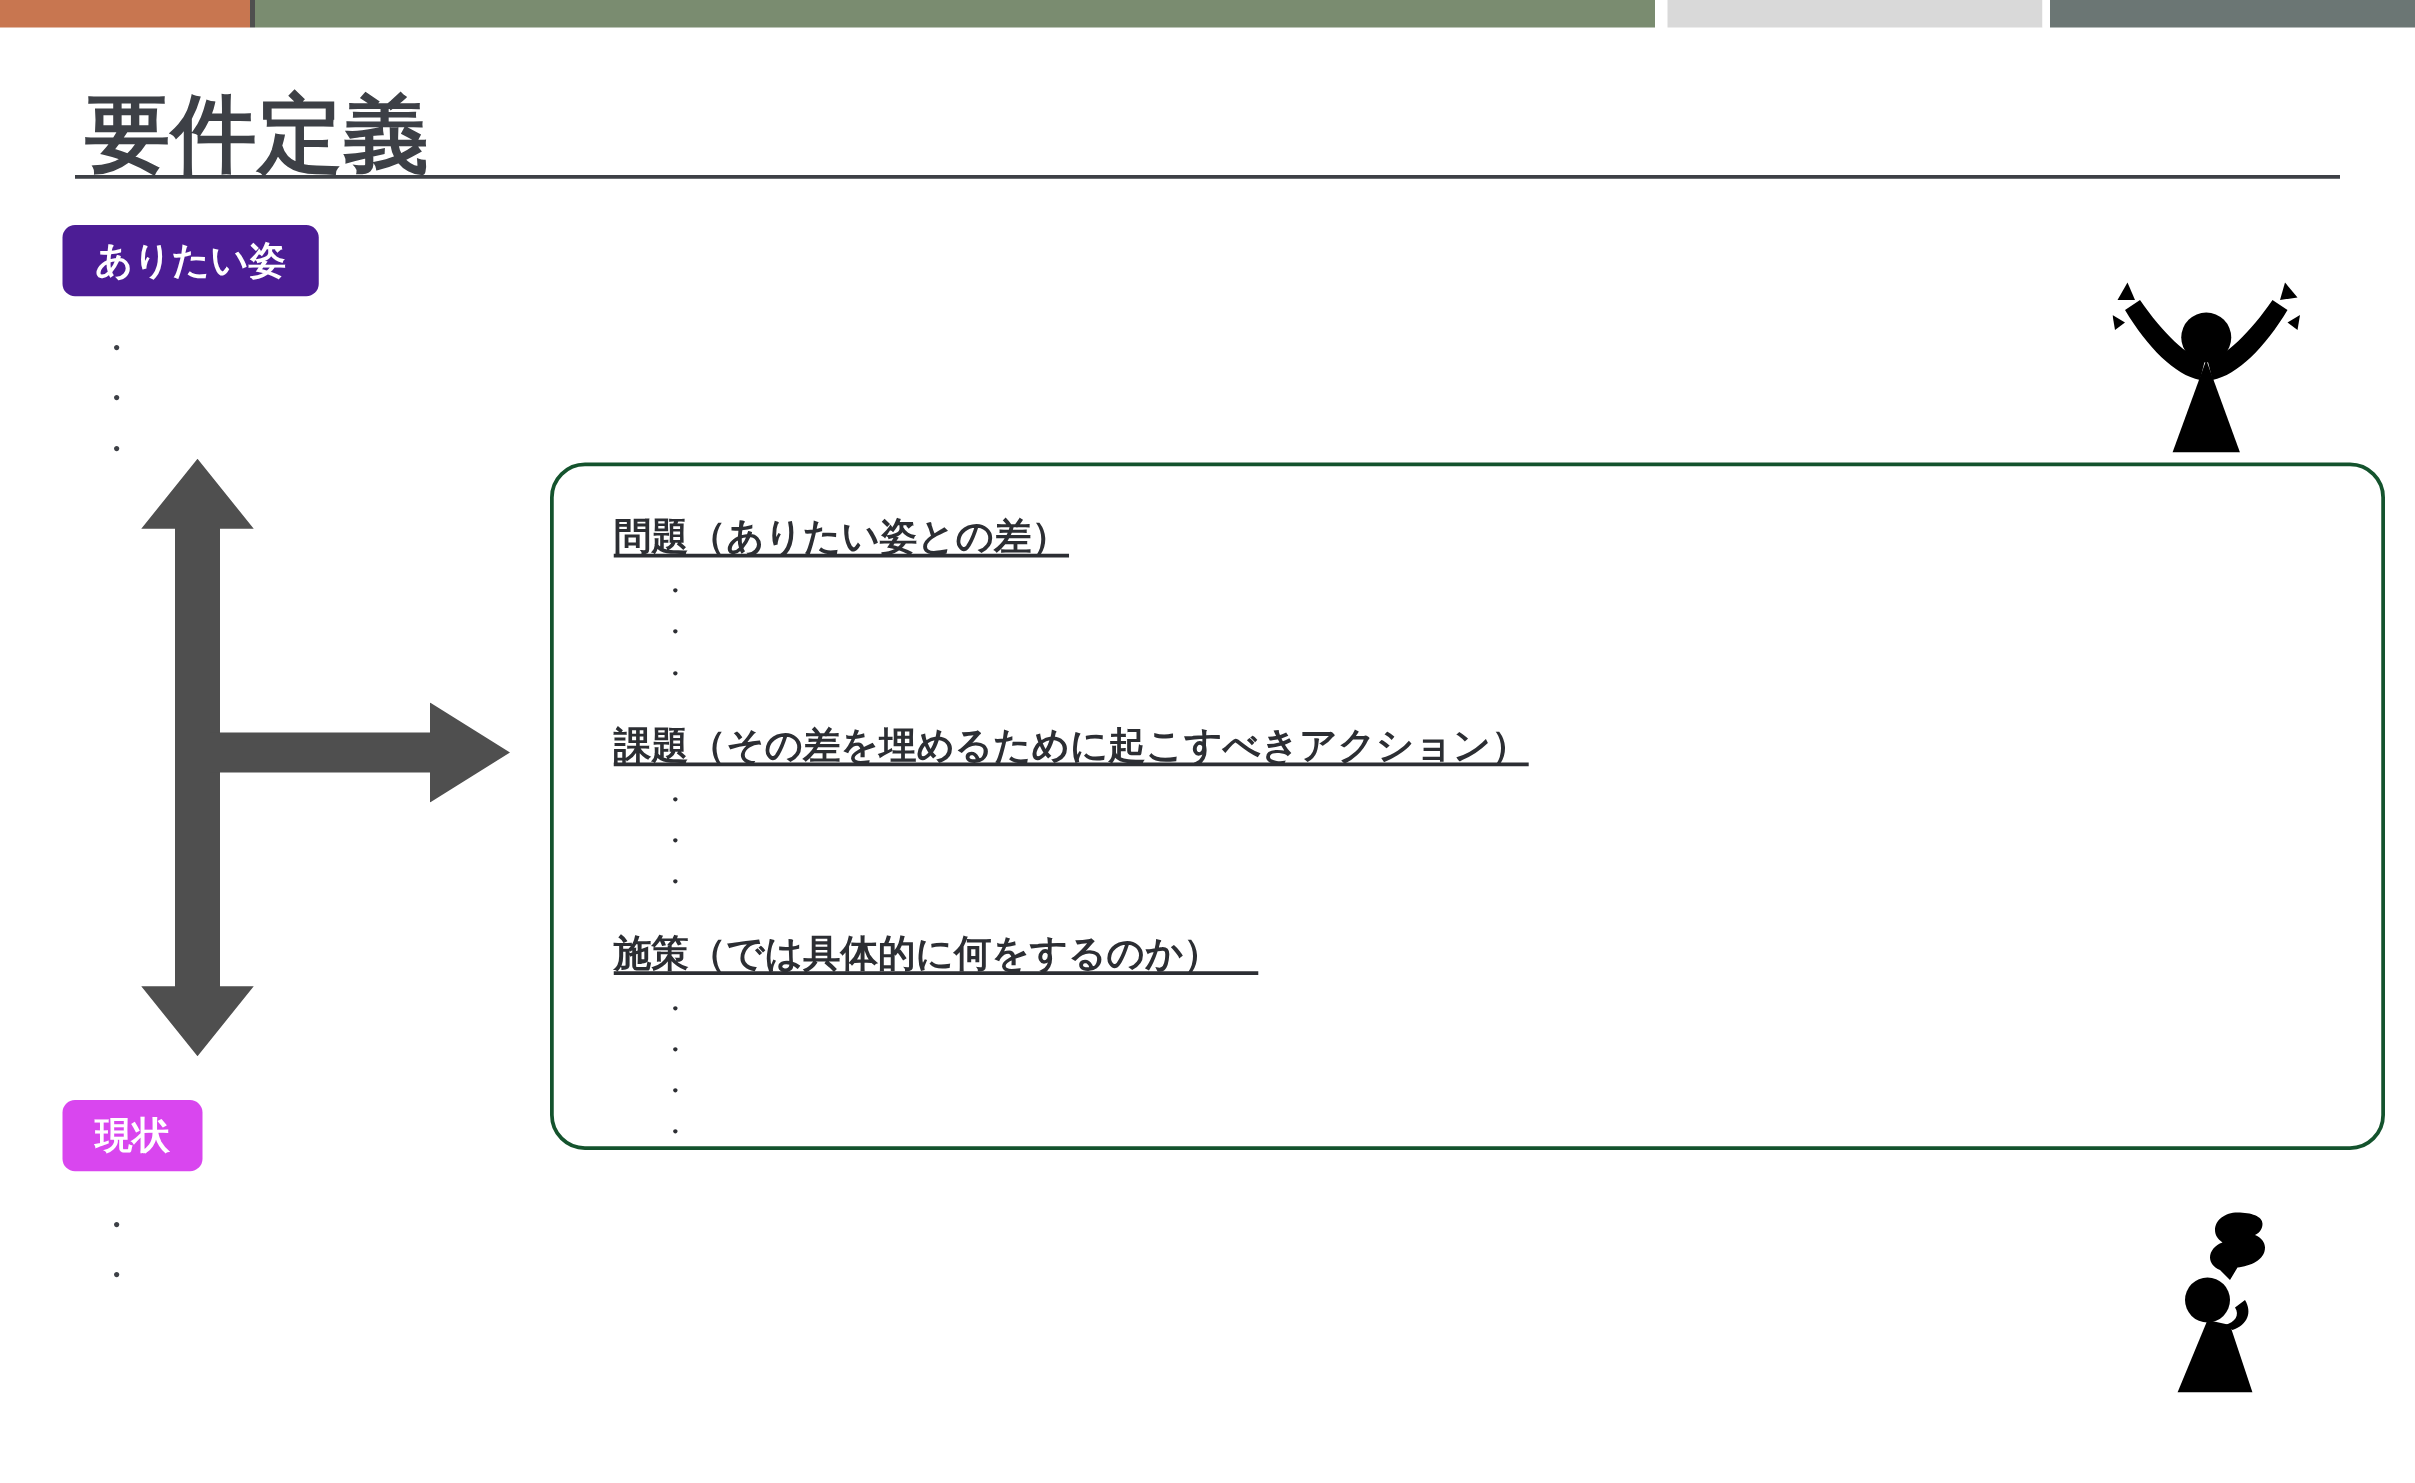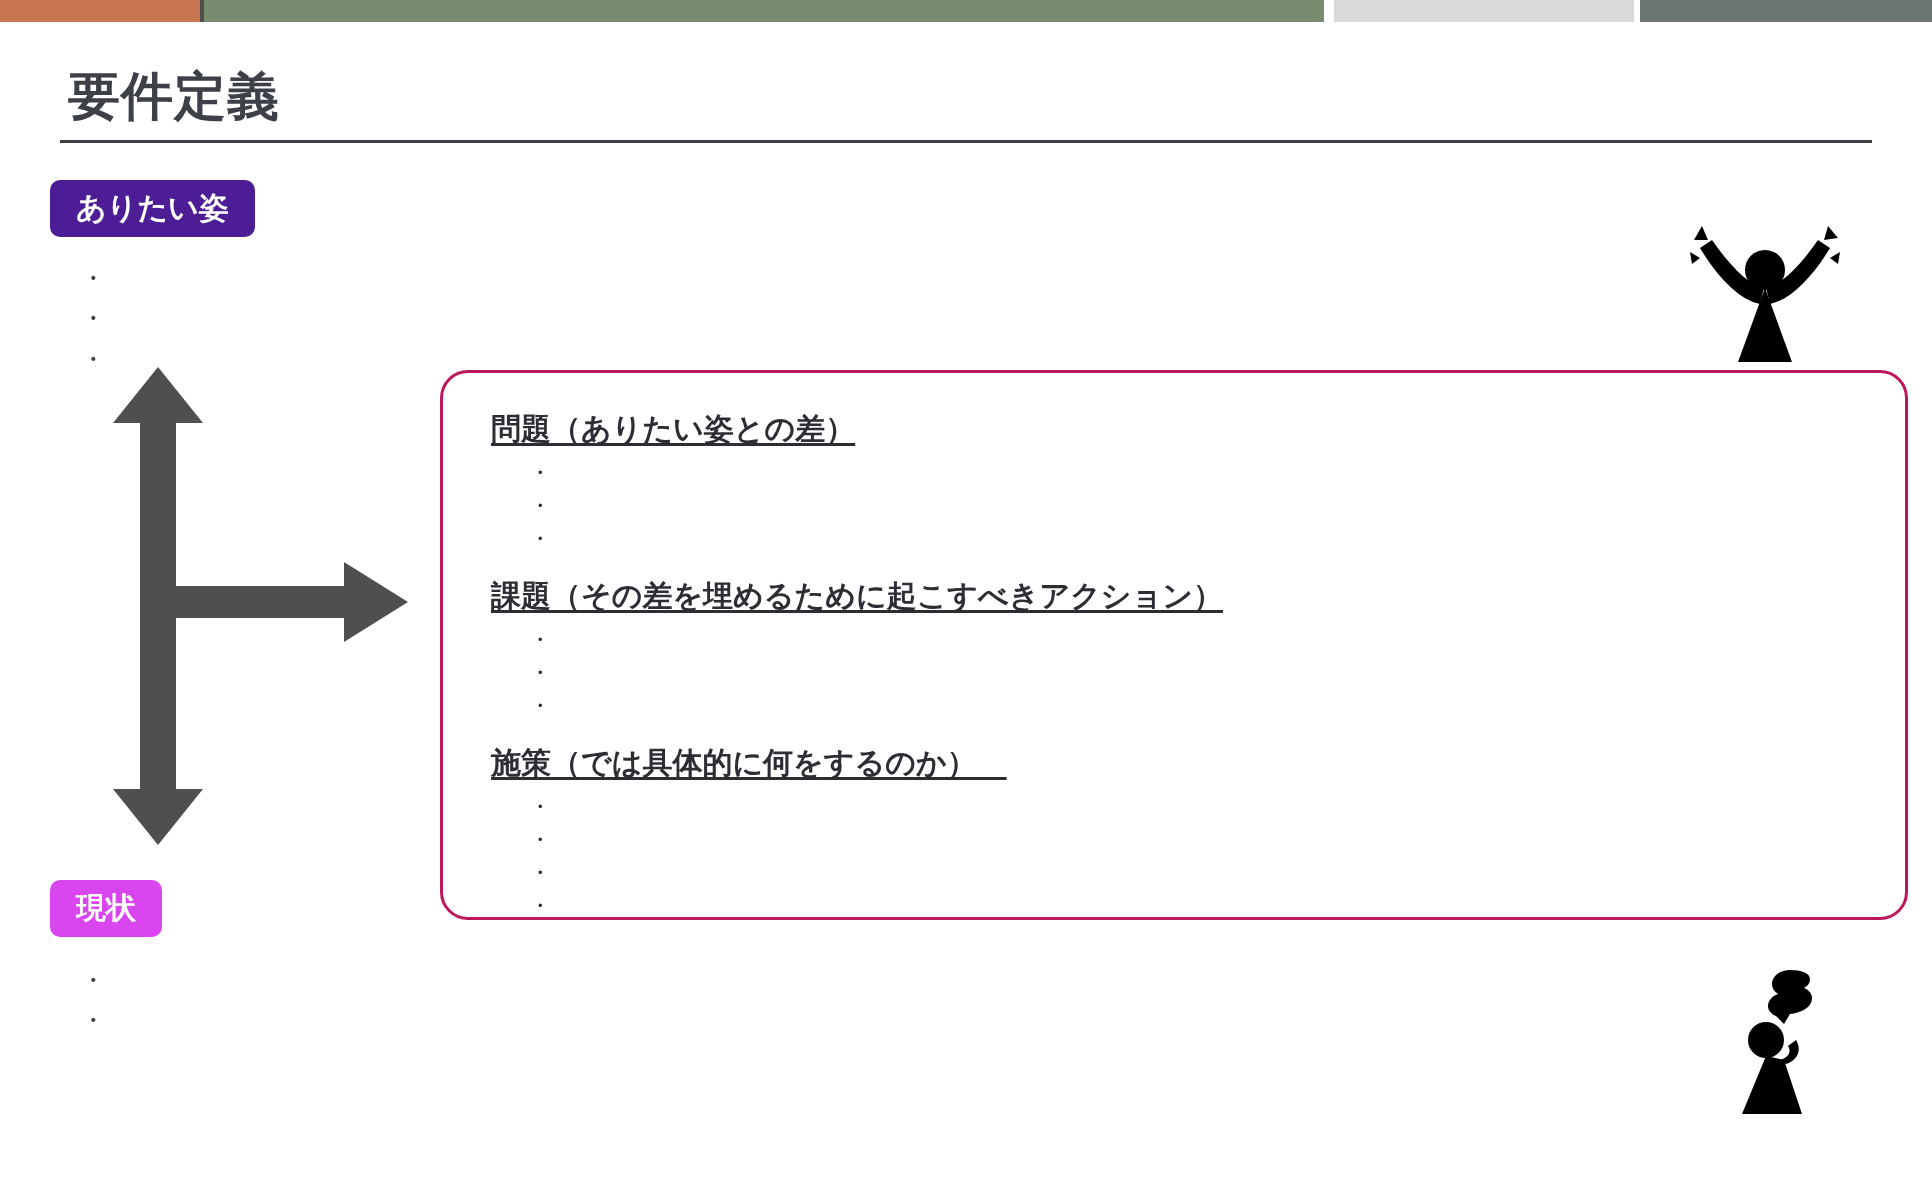--- a/index.html
+++ b/index.html
@@ -13,21 +13,21 @@
   .tb3 { background: #7a8c70; width: 1120px; }
   .tb4 { background: #ffffff; width: 10px; }
   .tb5 { background: #d9d9d9; width: 300px; }
   .tb6 { background: #ffffff; width: 6px; }
   .tb7 { background: #6b7674; flex: 1; }
 
   .slide { position: relative; width: 100%; height: 1164px; }
 
   .title {
     position: absolute; left: 68px; top: 40px;
-    font-size: 52px; font-weight: 700; color: #3d4046;
+    font-size: 68px; font-weight: 700; color: #3d4046;
     letter-spacing: 1px;
   }
   .title-rule {
     position: absolute; left: 60px; right: 60px; top: 118px;
     height: 3px; background: #3d4046;
   }
 
   .badge {
     position: absolute; left: 50px;
     padding: 8px 26px;
@@ -55,21 +55,21 @@
 
   
   .celebrate-icon { position: absolute; right: 92px; top: 200px; width: 150px; height: 140px; }
   .thinking-icon  { position: absolute; right: 100px; top: 942px; width: 130px; height: 150px; }
 
   
   .box {
     position: absolute;
     left: 440px; top: 348px;
     width: 1468px; height: 550px;
-    border: 3px solid #be185d;
+    border: 3px solid #14532d;
     border-radius: 28px;
     padding: 36px 48px;
   }
   .sec-title {
     font-size: 30px; font-weight: 700; color: #2c2e33;
     text-decoration: underline; text-underline-offset: 4px;
     margin-top: 21px;
   }
   .sec-title.first { margin-top: 0; }
   .sec-bullets {

